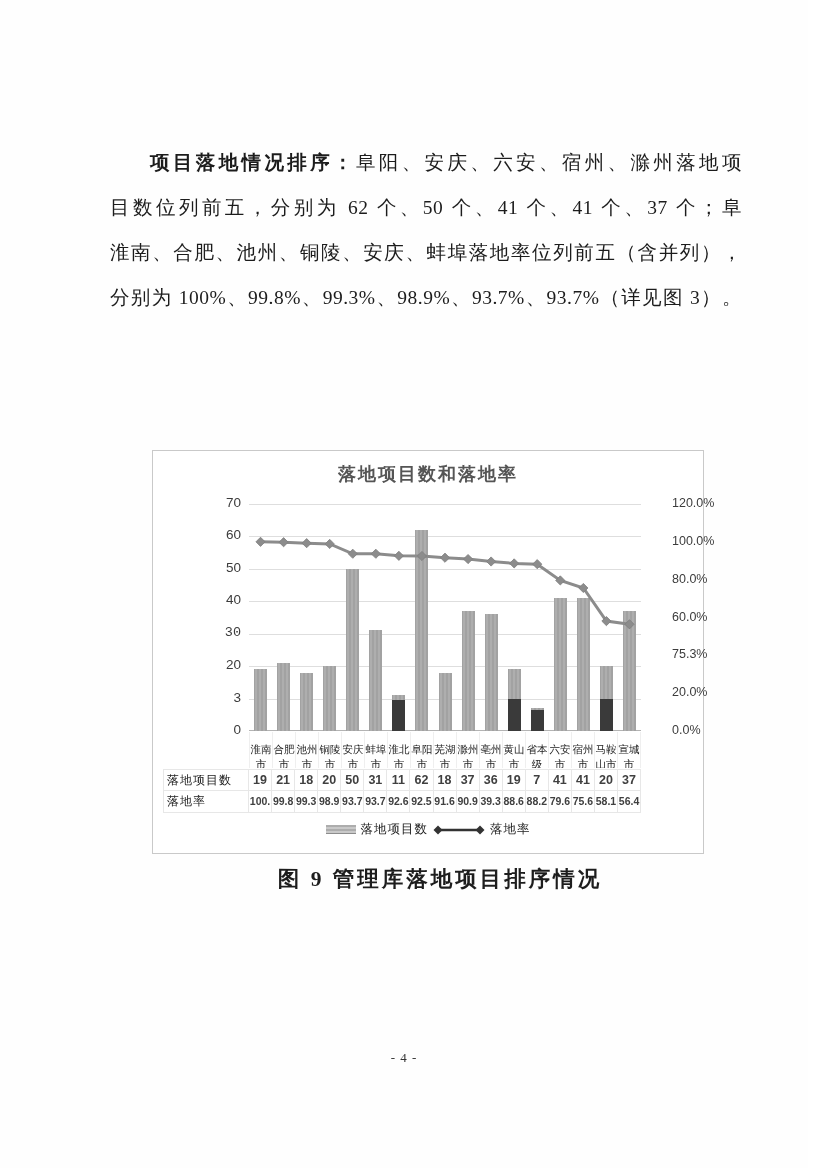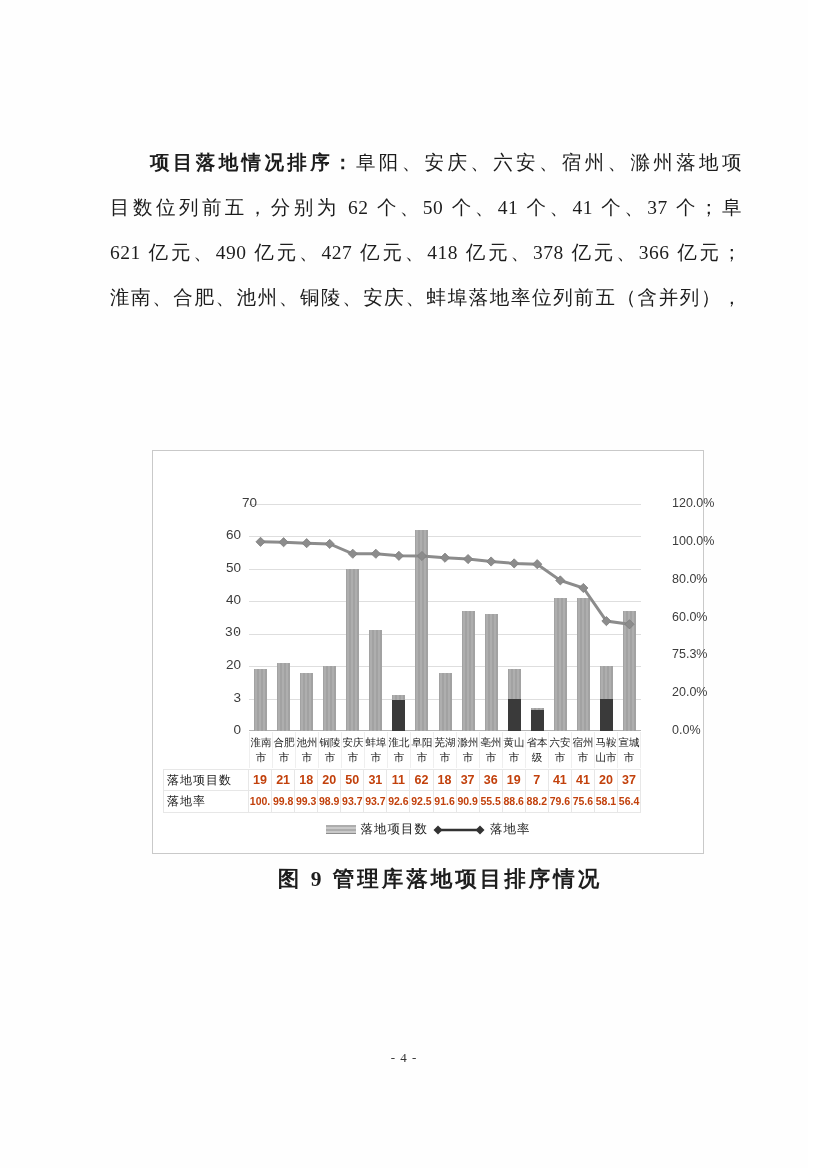--- a/index.html
+++ b/index.html
@@ -32,35 +32,35 @@
     position:absolute; bottom:0; width:13px;
     background:repeating-linear-gradient(to right,#9c9c9c 0px,#b4b4b4 2px,#9c9c9c 4px);
   }
   .bar-dark { position:absolute; bottom:0; width:13px; background:#3a3a3a; }
   .line-svg { position:absolute; left:0; top:0; width:100%; height:100%; overflow:visible; }
   .tick { position:absolute; font-family:"Liberation Sans","DejaVu Sans",sans-serif; color:#3c3c3c; }
   .tick.left { width:50px; text-align:right; font-size:13.5px; }
   .tick.right { text-align:left; font-size:12.5px;margin-left:22px; }
   .cats { position:absolute; left:96px; top:281px; width:392px; height:36px; display:flex; }
   .cat-cell {
-    flex:1 1 0; text-align:center; font-size:10.5px; line-height:15px; padding-top:3px;
+    flex:1 1 0; text-align:center; font-size:10.5px; line-height:15px; padding-top:10px;
     color:#222; border-right:1px solid #efefef; overflow:hidden;
   }
   .cat-cell:first-child { border-left:1px solid #efefef; }
   .t-row { position:absolute; left:10px; width:478px; height:22px; display:flex; border-bottom:1px solid #e7e7e7; }
   .t-row.r1 { top:318px; border-top:1px solid #e7e7e7; }
   .t-row.r2 { top:340px; }
   .t-head {
     width:86px; flex:0 0 86px; font-size:12px; color:#222; line-height:21px;
     padding-left:3px; border-left:1px solid #e7e7e7; border-right:1px solid #e7e7e7;
     letter-spacing:1px; white-space:nowrap; overflow:hidden;
   }
   .t-cell {
     flex:1 1 0; text-align:center; line-height:21px; white-space:nowrap; overflow:visible;
-    font-family:"Liberation Sans","DejaVu Sans",sans-serif; font-weight:600; color:#c2410c;
+    font-family:"Liberation Sans","DejaVu Sans",sans-serif; font-weight:600; color:#404040;
     border-right:1px solid #e7e7e7;
   }
   .t-row.r1 .t-cell { font-size:12.5px; }
   .t-row.r2 .t-cell { font-size:10.5px; }
   .legend {
     position:absolute; left:0; top:370px; width:100%; display:flex;
     justify-content:center; align-items:center; gap:5px;
   }
   .legend-bar-swatch {
     display:inline-block; width:30px; height:9px;
@@ -79,25 +79,26 @@
   }
 </style>
 </head>
 <body>
 
 <div class="page">
 
   <div class="paragraph">
     <div class="para-line first"><span class="bold">项目落地情况排序：</span><span>阜阳、安庆、六安、宿州、滁州落地项</span></div>
     <div class="para-line">目数位列前五，分别为 62 个、50 个、41 个、41 个、37 个；阜</div>
-    <div class="para-line">621 亿元、490 亿元、427 亿元、418 亿元、378 亿元、366 亿元；</div>
     <div class="para-line">淮南、合肥、池州、铜陵、安庆、蚌埠落地率位列前五（含并列），</div>
+    <div class="para-line">分别为 100%、99.8%、99.3%、98.9%、93.7%、93.7%（详见图 3）。</div>
   </div>
 
   <div class="chart-frame">
+    <div class="chart-title">落地项目数和落地率</div>
 
     <div class="plot" id="plot">
         <div class="gridline" style="top: 194.571px;"></div>
         <div class="gridline" style="top: 162.143px;"></div>
         <div class="gridline" style="top: 129.714px;"></div>
         <div class="gridline" style="top: 97.2857px;"></div>
         <div class="gridline" style="top: 64.8571px;"></div>
         <div class="gridline" style="top: 32.4286px;"></div>
         <div class="gridline" style="top: 0px;"></div>
         <div class="baseline"></div>
@@ -137,21 +138,21 @@
           <path d="M242.11764705882354,52.90666666666668 L246.71764705882353,57.50666666666668 L242.11764705882354,62.10666666666668 L237.51764705882354,57.50666666666668 Z" fill="#8c8c8c" stroke="#7d7d7d" stroke-width="0.8"></path>
           <path d="M265.1764705882353,54.79833333333334 L269.7764705882353,59.39833333333334 L265.1764705882353,63.99833333333334 L260.5764705882353,59.39833333333334 Z" fill="#8c8c8c" stroke="#7d7d7d" stroke-width="0.8"></path>
           <path d="M288.235294117647,55.555 L292.83529411764704,60.155 L288.235294117647,64.755 L283.635294117647,60.155 Z" fill="#8c8c8c" stroke="#7d7d7d" stroke-width="0.8"></path>
           <path d="M311.2941176470588,71.82333333333334 L315.8941176470588,76.42333333333333 L311.2941176470588,81.02333333333333 L306.69411764705876,76.42333333333333 Z" fill="#8c8c8c" stroke="#7d7d7d" stroke-width="0.8"></path>
           <path d="M334.35294117647055,79.39 L338.9529411764706,83.99 L334.35294117647055,88.58999999999999 L329.75294117647053,83.99 Z" fill="#8c8c8c" stroke="#7d7d7d" stroke-width="0.8"></path>
           <path d="M357.4117647058823,112.49416666666669 L362.01176470588234,117.09416666666668 L357.4117647058823,121.69416666666667 L352.8117647058823,117.09416666666668 Z" fill="#8c8c8c" stroke="#7d7d7d" stroke-width="0.8"></path>
           <path d="M380.4705882352941,115.71000000000001 L385.0705882352941,120.31 L380.4705882352941,124.91 L375.87058823529406,120.31 Z" fill="#8c8c8c" stroke="#7d7d7d" stroke-width="0.8"></path>
         </svg>
       </div>
     <div id="axis-ticks">
-        <div class="tick left" style="left: 54px; top: 44px;">70</div>
+        <div class="tick left" style="left: 38px; top: 44px;">70</div>
         <div class="tick left" style="left: 38px; top: 76.4286px;">60</div>
         <div class="tick left" style="left: 38px; top: 108.857px;">50</div>
         <div class="tick left" style="left: 38px; top: 141.286px;">40</div>
         <div class="tick left" style="left: 38px; top: 173.714px; font-family: Liberation Mono, monospace;">30</div>
         <div class="tick left" style="left: 38px; top: 206.143px;">20</div>
         <div class="tick left" style="left: 38px; top: 238.571px;">3</div>
         <div class="tick left" style="left: 38px; top: 271px;">0</div>
         <div class="tick right" style="left: 497px; top: 45px;">120.0%</div>
         <div class="tick right" style="left: 497px; top: 82.8333px;">100.0%</div>
         <div class="tick right" style="left: 497px; top: 120.667px;">80.0%</div>
@@ -257,21 +258,21 @@
         <div class="t-cell">100.</div>
         <div class="t-cell">99.8</div>
         <div class="t-cell">99.3</div>
         <div class="t-cell">98.9</div>
         <div class="t-cell">93.7</div>
         <div class="t-cell">93.7</div>
         <div class="t-cell">92.6</div>
         <div class="t-cell">92.5</div>
         <div class="t-cell">91.6</div>
         <div class="t-cell">90.9</div>
-        <div class="t-cell">55.5</div>
+        <div class="t-cell">39.3</div>
         <div class="t-cell">88.6</div>
         <div class="t-cell">88.2</div>
         <div class="t-cell">79.6</div>
         <div class="t-cell">75.6</div>
         <div class="t-cell">58.1</div>
         <div class="t-cell">56.4</div>
       </div>
 
     <div class="legend">
       <span class="legend-bar-swatch"></span>

